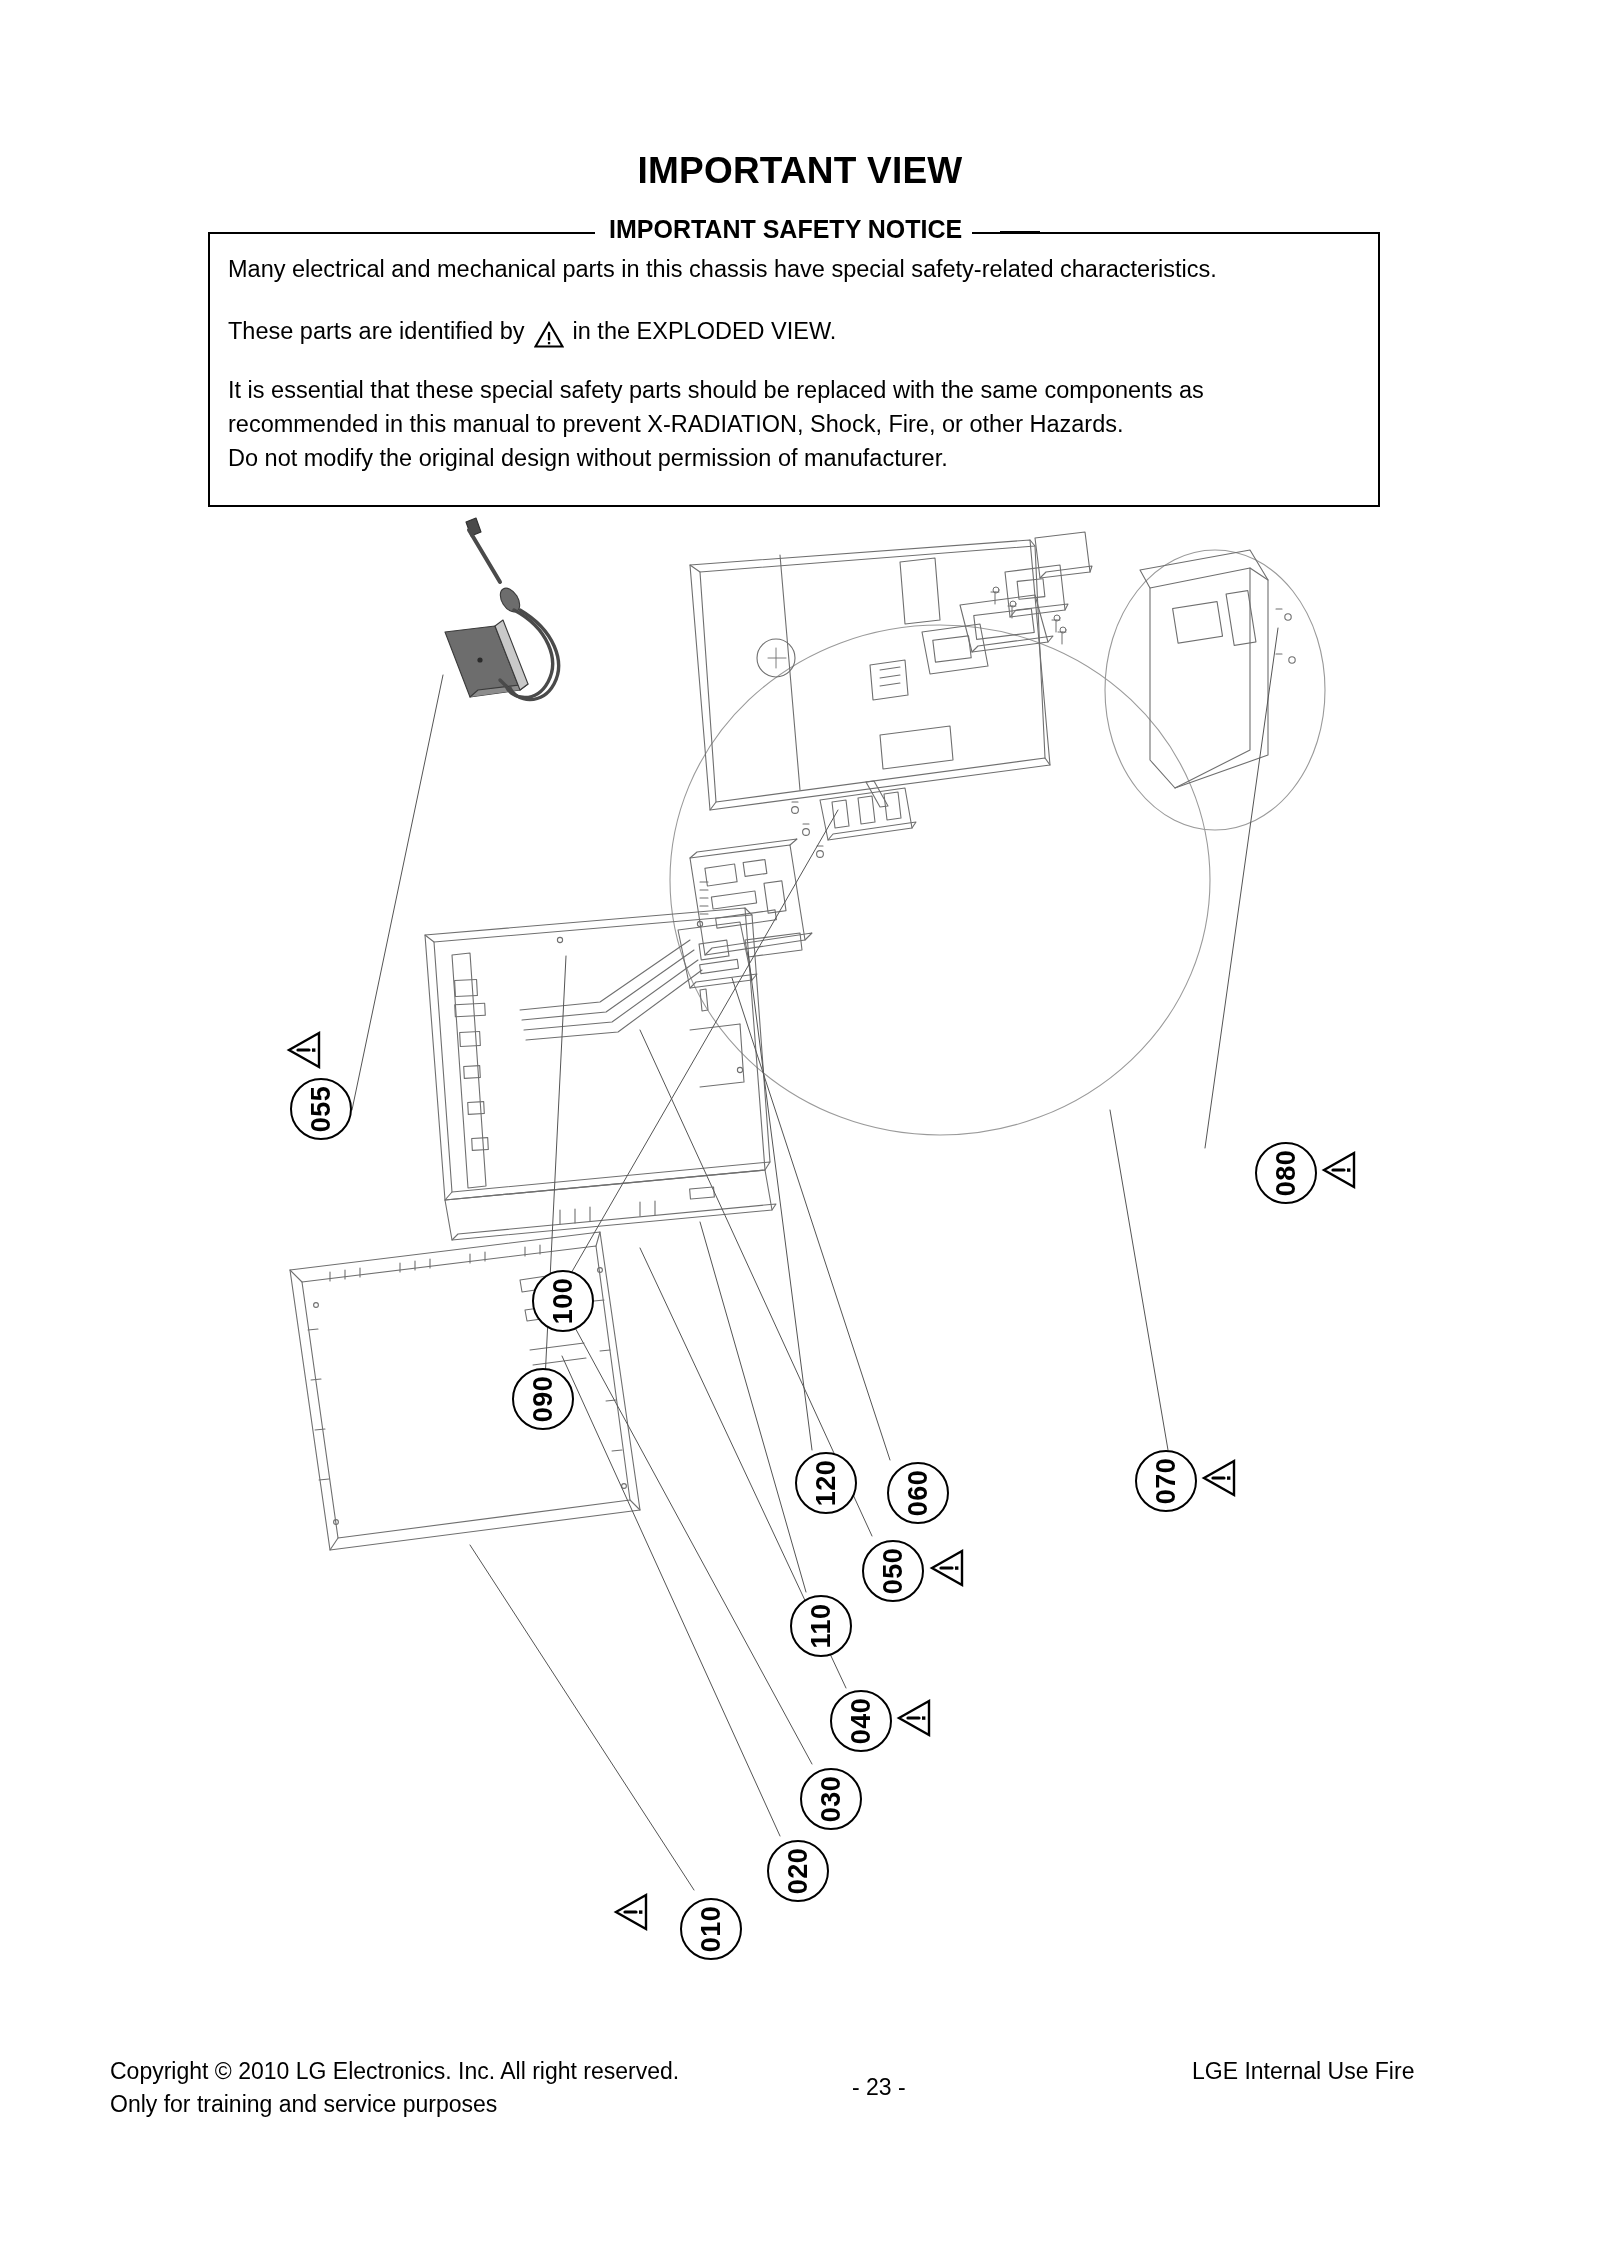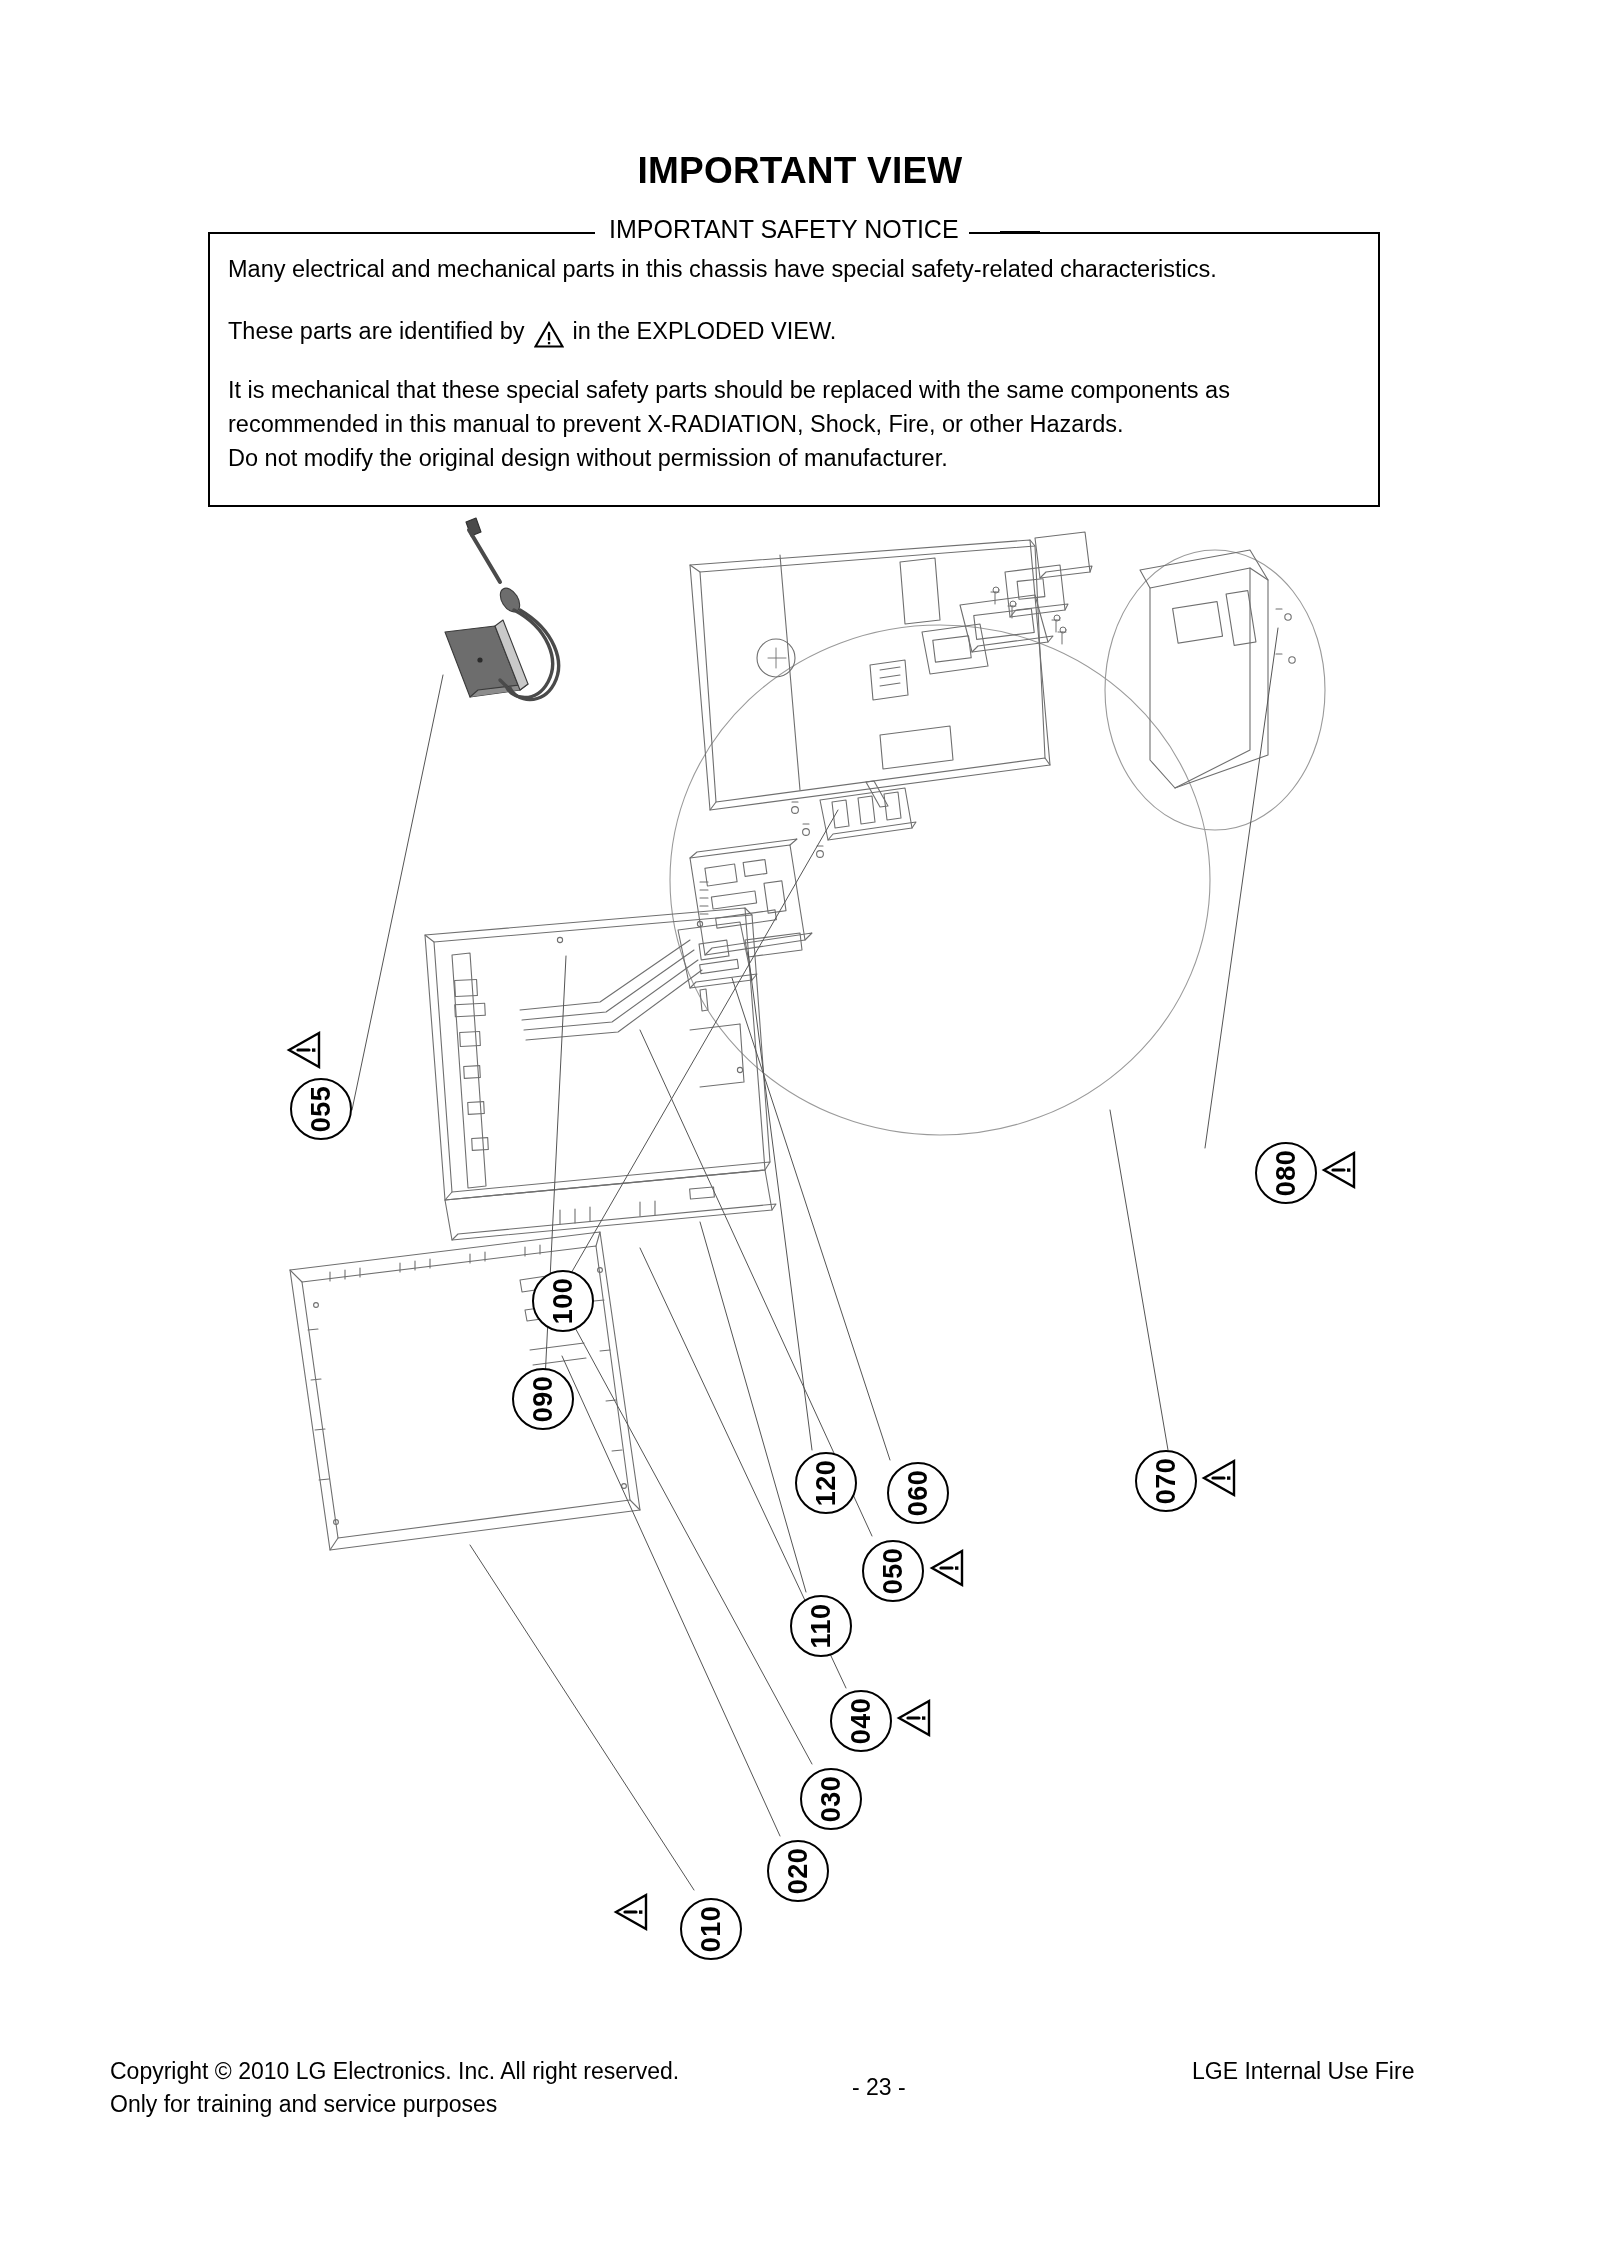--- a/index.html
+++ b/index.html
@@ -41,21 +41,21 @@
     border: 2.5px solid #000;
     box-sizing: border-box;
   }
   .notice-legend {
     position: absolute;
     left: 595px;
     top: 214px;
     background: #ffffff;
     padding: 0 10px 0 14px;
     font-size: 25px;
-    font-weight: normal;
+    font-weight: bold;
     z-index: 5;
     line-height: 30px;
   }
   .notice-legend-rule {
     position: absolute;
     left: 1000px;
     top: 231px;
     width: 40px;
     height: 0;
     border-top: 2.5px solid #000;
@@ -187,21 +187,21 @@
       <span class="tri-inline">
         <svg width="30" height="27" viewBox="0 0 30 27">
           <polygon points="15,2 28.5,25.5 1.5,25.5" fill="none" stroke="#000" stroke-width="2.1" stroke-linejoin="miter"></polygon>
           <rect x="13.9" y="11" width="2.3" height="8.4" fill="#000"></rect>
           <rect x="13.9" y="21" width="2.3" height="2.3" fill="#000"></rect>
         </svg>
       </span>
       <span class="seg">in the EXPLODED VIEW.</span>
     </div>
 
-    <div class="notice-line notice-p3">It is mechanical that these special safety parts should be replaced with the same components as</div>
+    <div class="notice-line notice-p3">It is essential that these special safety parts should be replaced with the same components as</div>
     <div class="notice-line">recommended in this manual to prevent X-RADIATION, Shock, Fire, or other Hazards.</div>
     <div class="notice-line">Do not modify the original design without permission of manufacturer.</div>
   </div>
 
   <div id="diagram">
     <svg width="1600" height="1500" viewBox="0 0 1600 1500">
       <g fill="none" stroke="#6f6f6f" stroke-width="1.1" stroke-linejoin="round" stroke-linecap="round">
 
         <ellipse cx="940" cy="370" rx="270" ry="255" stroke="#9a9a9a"></ellipse>
 

